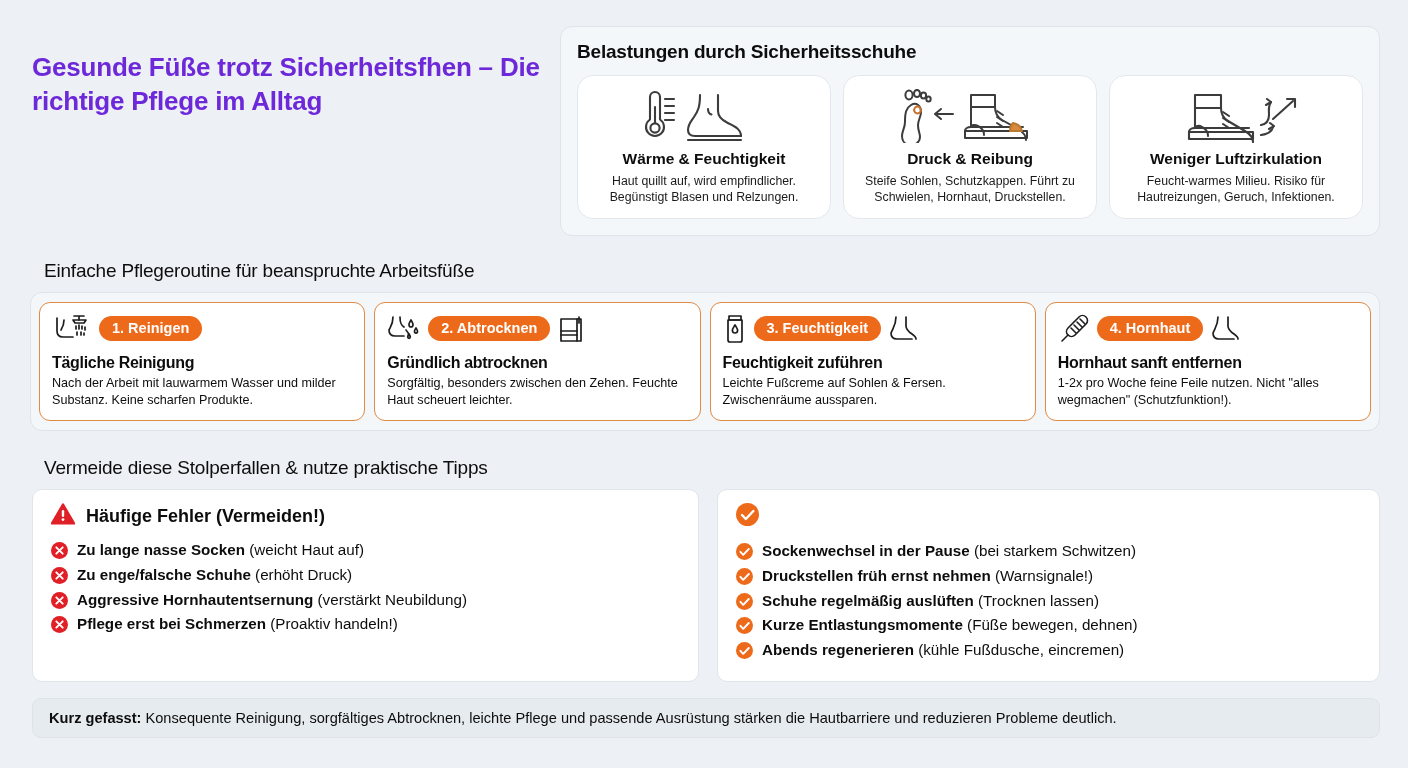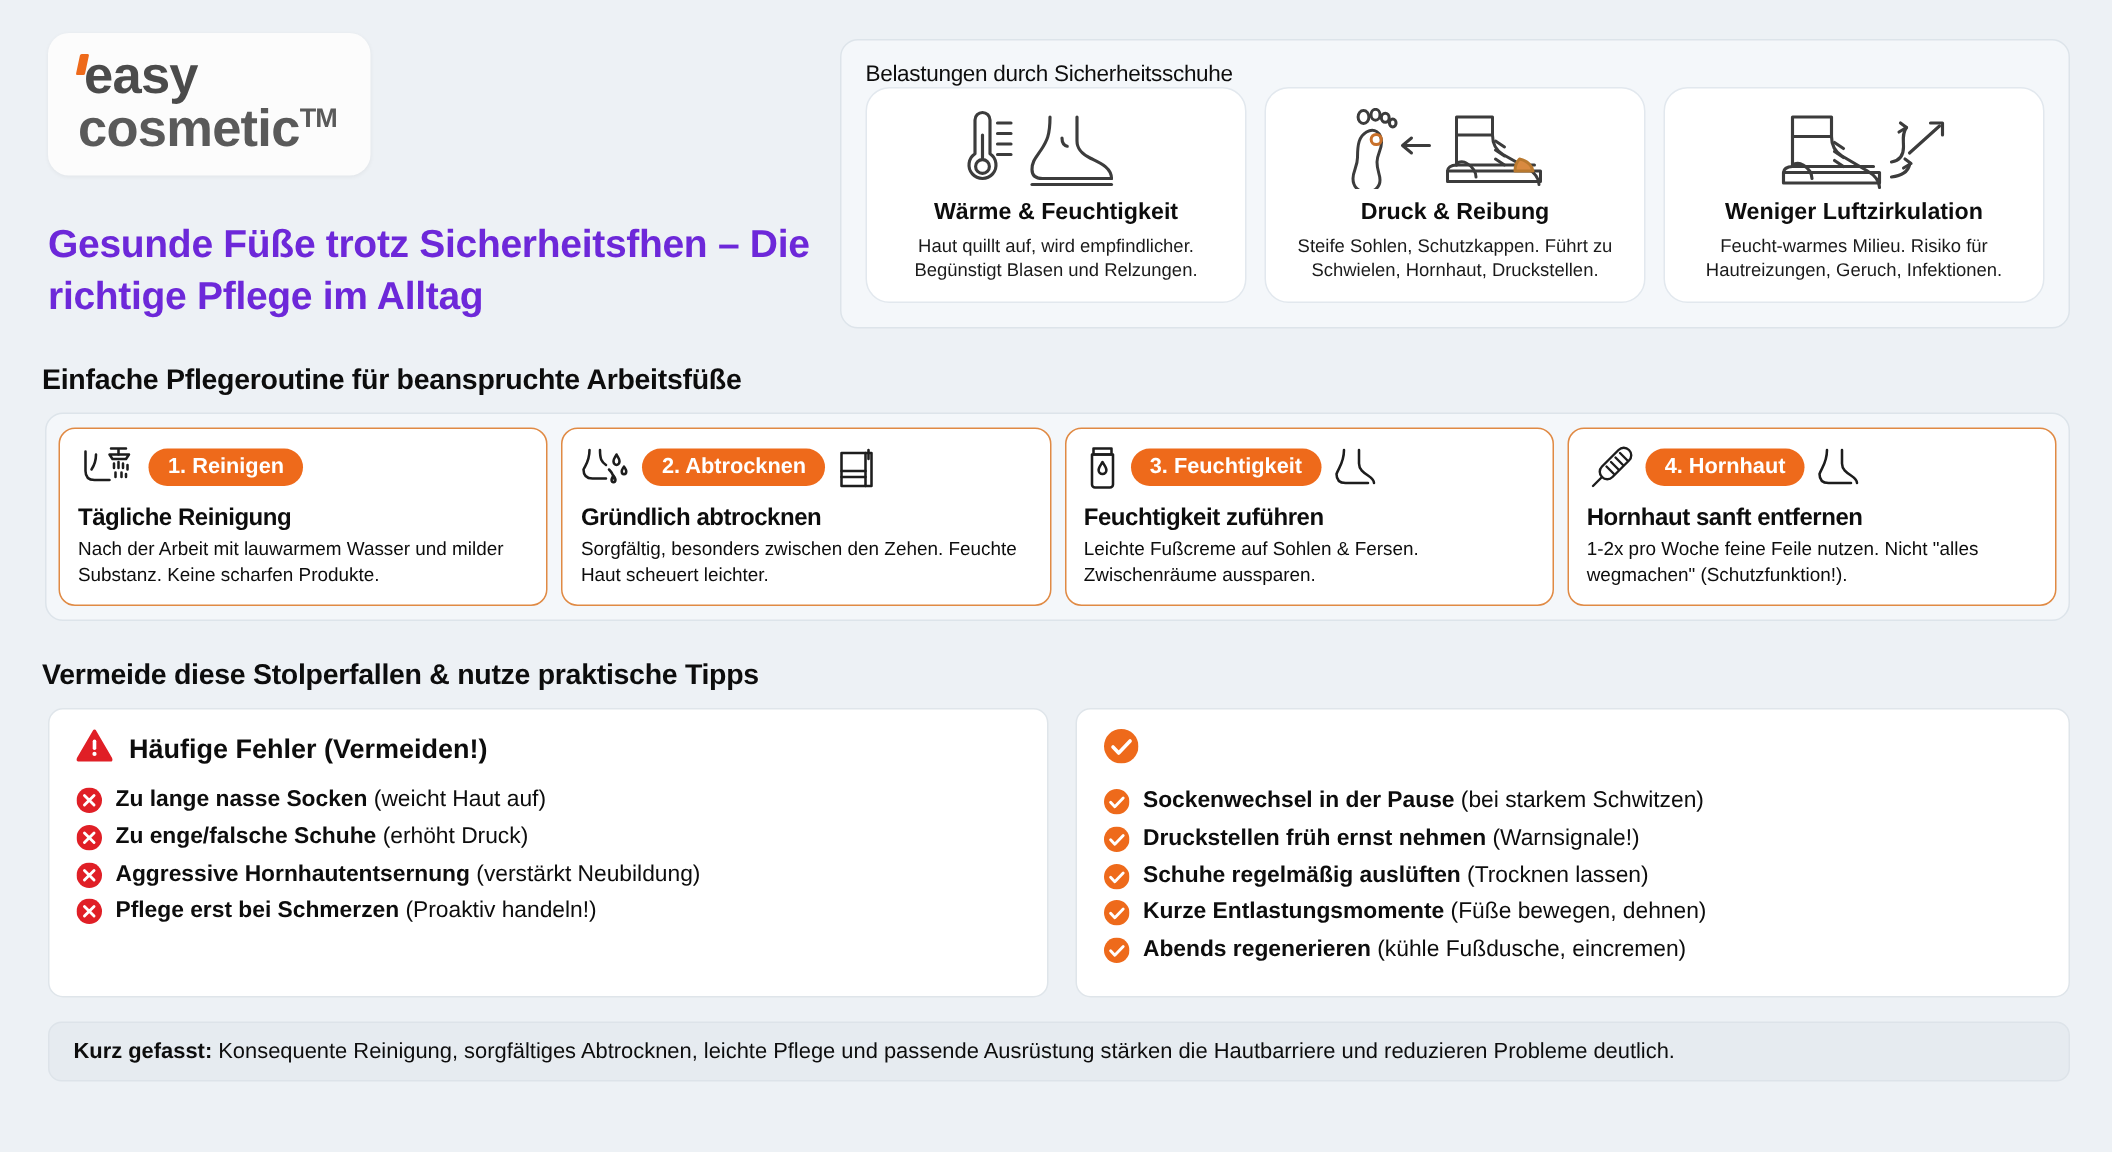--- a/index.html
+++ b/index.html
@@ -54,38 +54,38 @@
 
   
   .burden-panel {
     margin: 26px 28px 0 0;
     flex: 1;
     background: #f4f7fa;
     border: 1px solid #dde4ea;
     border-radius: 12px;
     padding: 14px 16px 16px 16px;
   }
-  .burden-title { font-size: 15px; font-weight: 400; letter-spacing: -0.2px; }
+  .burden-title { font-size: 19px; font-weight: 700; margin-bottom: 12px; letter-spacing: -0.2px; }
   .burden-cards { display: flex; gap: 12px; }
   .burden-card {
     flex: 1;
     background: #ffffff;
     border: 1px solid #e2e8ee;
     border-radius: 16px;
     padding: 12px 10px 12px;
     text-align: center;
   }
   .bc-icon { height: 56px; display: flex; align-items: center; justify-content: center; }
   .bc-title { font-size: 15.5px; font-weight: 700; margin-top: 6px; }
   .bc-desc { font-size: 12.3px; line-height: 1.33; margin-top: 5px; color: #1a1a1a; }
 
   
   .section-head {
-    font-size: 19px; font-weight: 700; letter-spacing: -0.2px;
-    padding-left: 28px;
+    font-size: 19px; font-weight: 400; letter-spacing: -0.2px;
+    padding-left: 44px;
   }
   .routine-head { margin-top: 24px; }
   .routine-wrap {
     margin: 10px 28px 0 30px;
     background: #f4f7fa;
     border: 1px solid #dde4ea;
     border-radius: 12px;
     padding: 9px 8px;
     display: flex;
     gap: 9px;
@@ -146,26 +146,20 @@
   .footer b { font-weight: 700; }
 </style>
 </head>
 <body>
 
 <div class="page">
 
   <div class="top-row">
 
     <div class="brand-col">
-      <div class="logo-box">
-        <div class="logo-line1">
-          <span class="tick"></span><span>easy</span>
-        </div>
-        <div class="logo-line2"><span>cosmetic</span><span class="tm">TM</span></div>
-      </div>
       <div class="main-title">Gesunde Füße trotz Sicherheitsfhen – Die richtige Pflege im Alltag</div>
     </div>
 
     <div class="burden-panel">
       <div class="burden-title">Belastungen durch Sicherheitsschuhe</div>
       <div class="burden-cards">
 
         <div class="burden-card">
           <div class="bc-icon">
             <svg width="160" height="54" viewBox="0 0 160 54" fill="none" stroke="#3c3c3c" stroke-width="2.1" stroke-linecap="round" stroke-linejoin="round">

